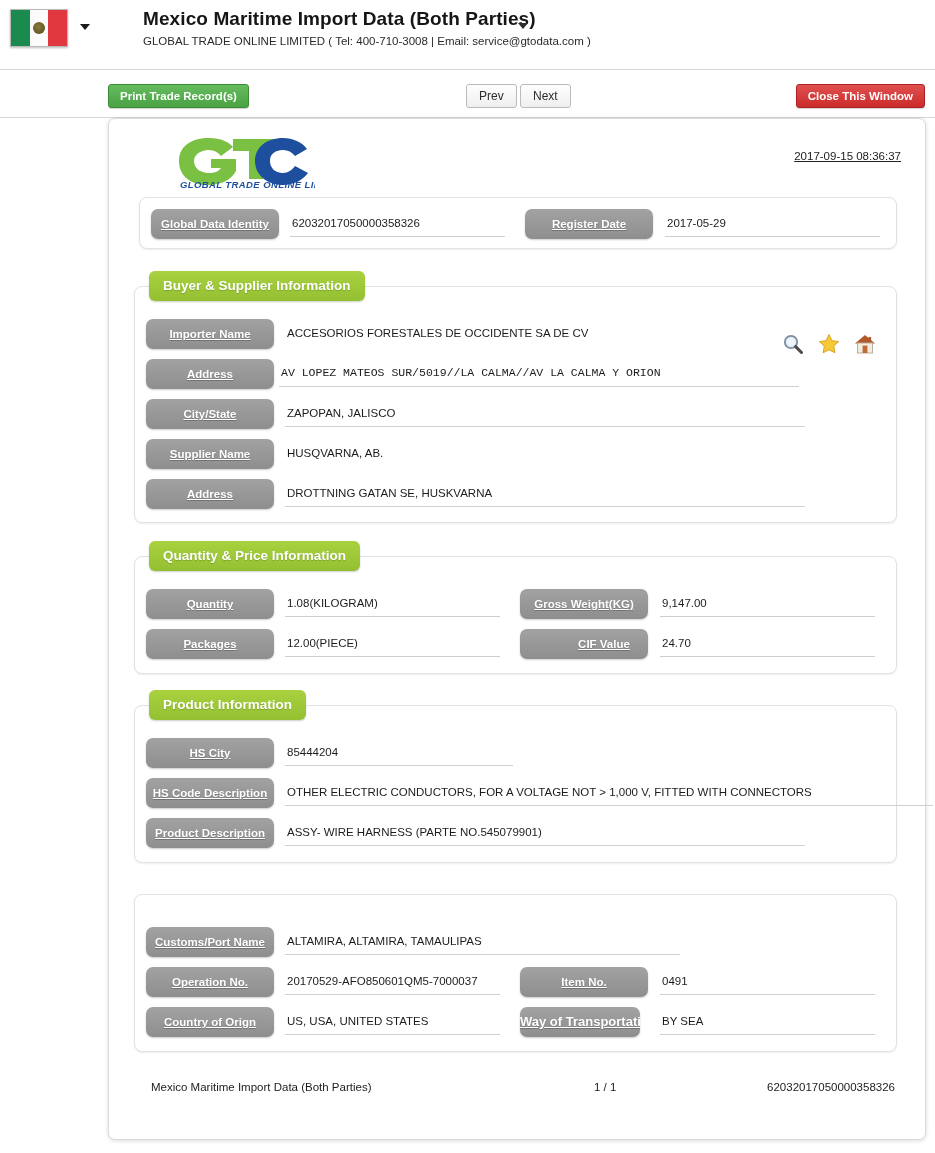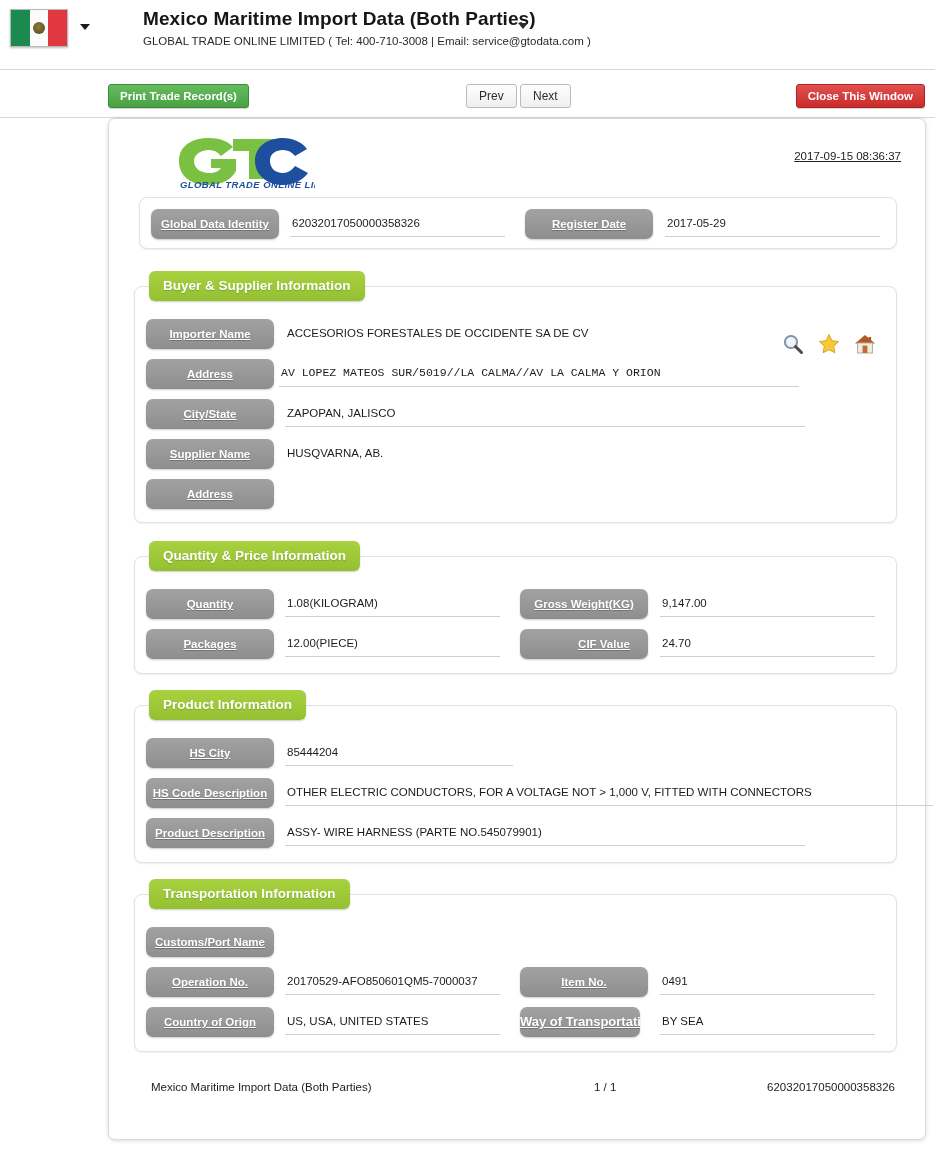--- a/index.html
+++ b/index.html
@@ -253,20 +253,21 @@
     <div class="lbl" style="left:11px; top:72px; width:128px;">Address</div>
     <div class="val" style="left:144px; top:74px; width:520px;font-family:Liberation Mono, monospace;">AV LOPEZ MATEOS SUR/5019//LA CALMA//AV LA CALMA Y ORION</div>
 
     <div class="lbl" style="left:11px; top:112px; width:128px;">City/State</div>
     <div class="val" style="left:150px; top:114px; width:520px;">ZAPOPAN, JALISCO</div>
 
     <div class="lbl" style="left:11px; top:152px; width:128px;">Supplier Name</div>
     <div class="val" style="left:150px; top:154px; width:520px; border-bottom:none;">HUSQVARNA, AB.</div>
 
     <div class="lbl" style="left:11px; top:192px; width:128px;">Address</div>
+    <div class="val" style="left:150px; top:194px; width:520px;">DROTTNING GATAN SE, HUSKVARNA</div>
   </div>
 
   <div class="panel" style="left:25px; top:437px; width:763px; height:118px;">
     <div class="panel-title">Quantity &amp; Price Information</div>
 
     <div class="lbl" style="left:11px; top:32px; width:128px;">Quantity</div>
     <div class="val" style="left:150px; top:34px; width:215px;">1.08(KILOGRAM)</div>
 
     <div class="lbl" style="left:385px; top:32px; width:128px;">Gross Weight(KG)</div>
     <div class="val" style="left:525px; top:34px; width:215px;">9,147.00</div>
@@ -285,23 +286,23 @@
     <div class="val" style="left:150px; top:34px; width:228px;">85444204</div>
 
     <div class="lbl" style="left:11px; top:72px; width:128px;">HS Code Description</div>
     <div class="val" style="left:150px; top:74px; width:648px;">OTHER ELECTRIC CONDUCTORS, FOR A VOLTAGE NOT &gt; 1,000 V, FITTED WITH CONNECTORS</div>
 
     <div class="lbl" style="left:11px; top:112px; width:128px;">Product Description</div>
     <div class="val" style="left:150px; top:114px; width:520px;">ASSY- WIRE HARNESS (PARTE NO.545079901)</div>
   </div>
 
   <div class="panel" style="left:25px; top:775px; width:763px; height:158px;">
-    <div class="panel-title">Transportation Information</div>
 
     <div class="lbl" style="left:11px; top:32px; width:128px;">Customs/Port Name</div>
+    <div class="val" style="left:150px; top:34px; width:395px;">ALTAMIRA, ALTAMIRA, TAMAULIPAS</div>
 
     <div class="lbl" style="left:11px; top:72px; width:128px;">Operation No.</div>
     <div class="val" style="left:150px; top:74px; width:215px;">20170529-AFO850601QM5-7000037</div>
 
     <div class="lbl" style="left:385px; top:72px; width:128px;">Item No.</div>
     <div class="val" style="left:525px; top:74px; width:215px;">0491</div>
 
     <div class="lbl" style="left:11px; top:112px; width:128px;">Country of Orign</div>
     <div class="val" style="left:150px; top:114px; width:215px;">US, USA, UNITED STATES</div>
 

